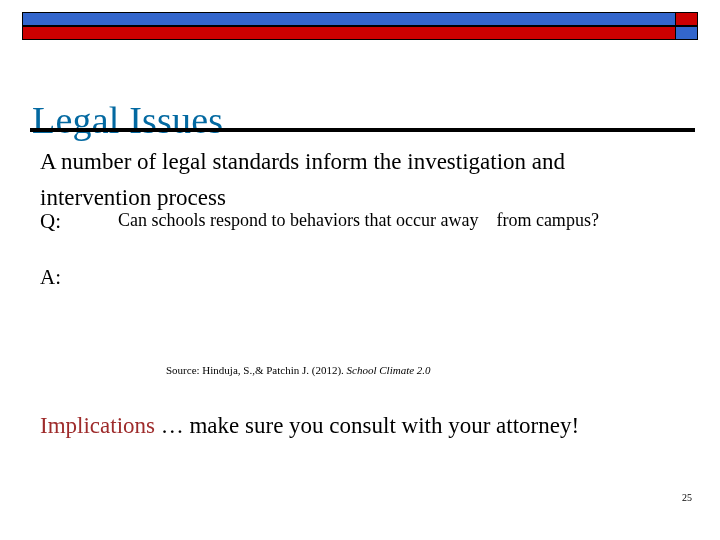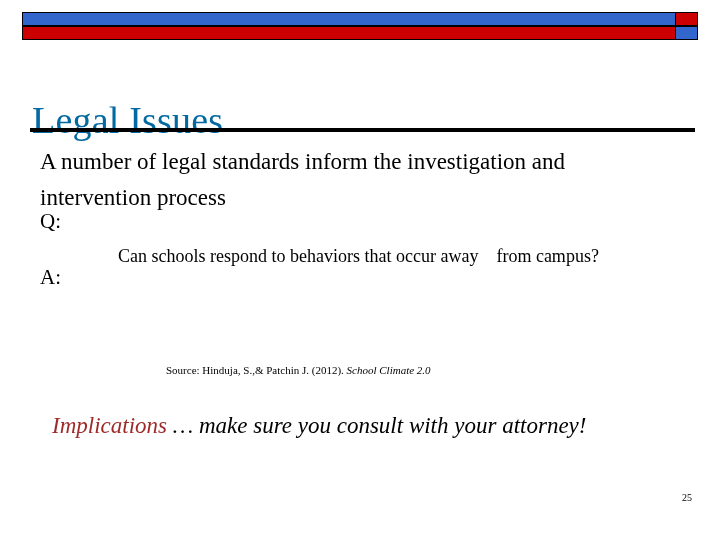--- a/index.html
+++ b/index.html
@@ -99,45 +99,43 @@
     top: 0;
     width: 70px;
     font-size: 21px;
     line-height: 24px;
   }
   .qa-text {
     margin-left: 78px;
     font-size: 18px;
     line-height: 23px;
     width: 570px;
-    margin-top: 36px;
   }
   .qa-text.wide { width: 585px; }
   .bold-lead { font-weight: bold; }
   .ital { font-style: italic; }
   .wsp { white-space: pre; }
 
   #source-line {
     position: absolute;
     left: 118px;
     top: 223px;
     font-size: 11px;
     line-height: 14px;
     width: 560px;
     margin-left: 48px;
   }
 
   #implications-line {
     position: absolute;
-    left: 52px;
+    left: 40px;
     top: 272px;
     width: 620px;
     font-size: 23px;
     line-height: 27px;
-    font-style: italic;
   }
   .accent-red { color: #9e2b2b; }
 
   #page-number {
     position: absolute;
     right: 28px;
     top: 352px;
     font-size: 10px;
     line-height: 12px;
     color: #000000;

